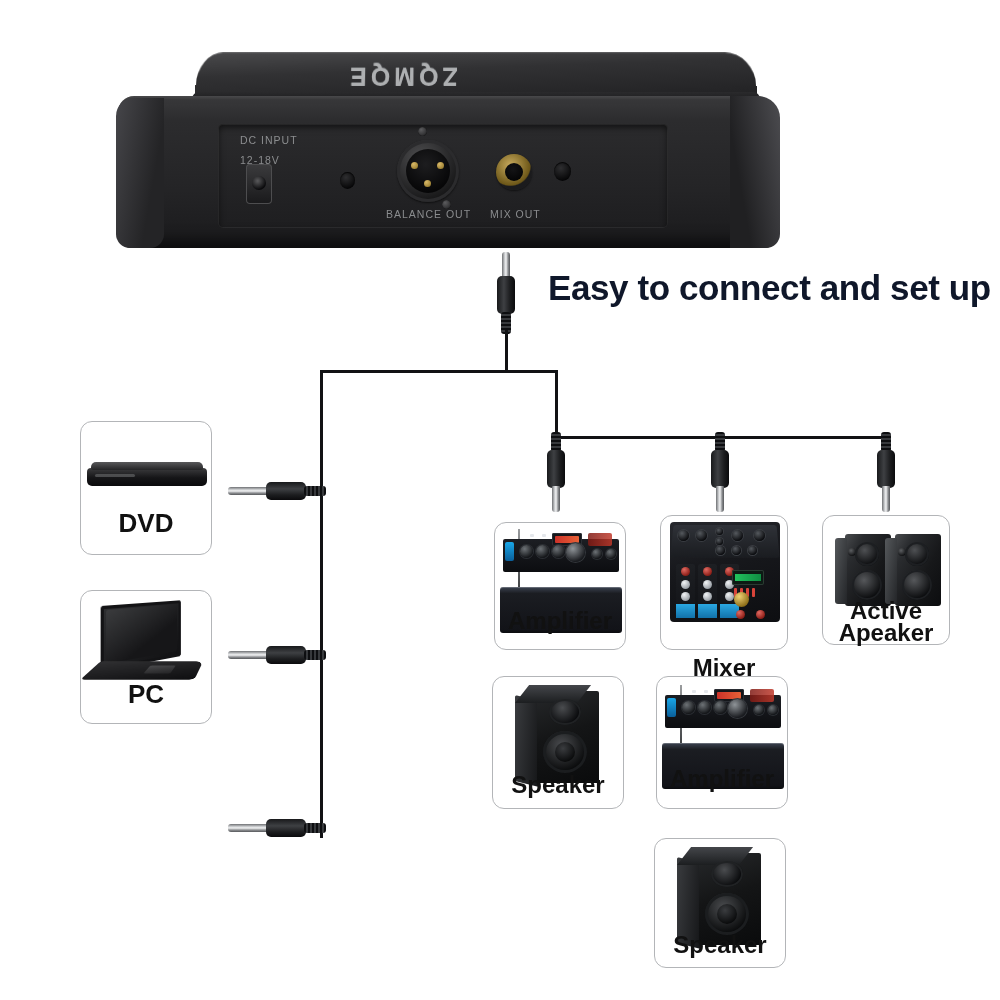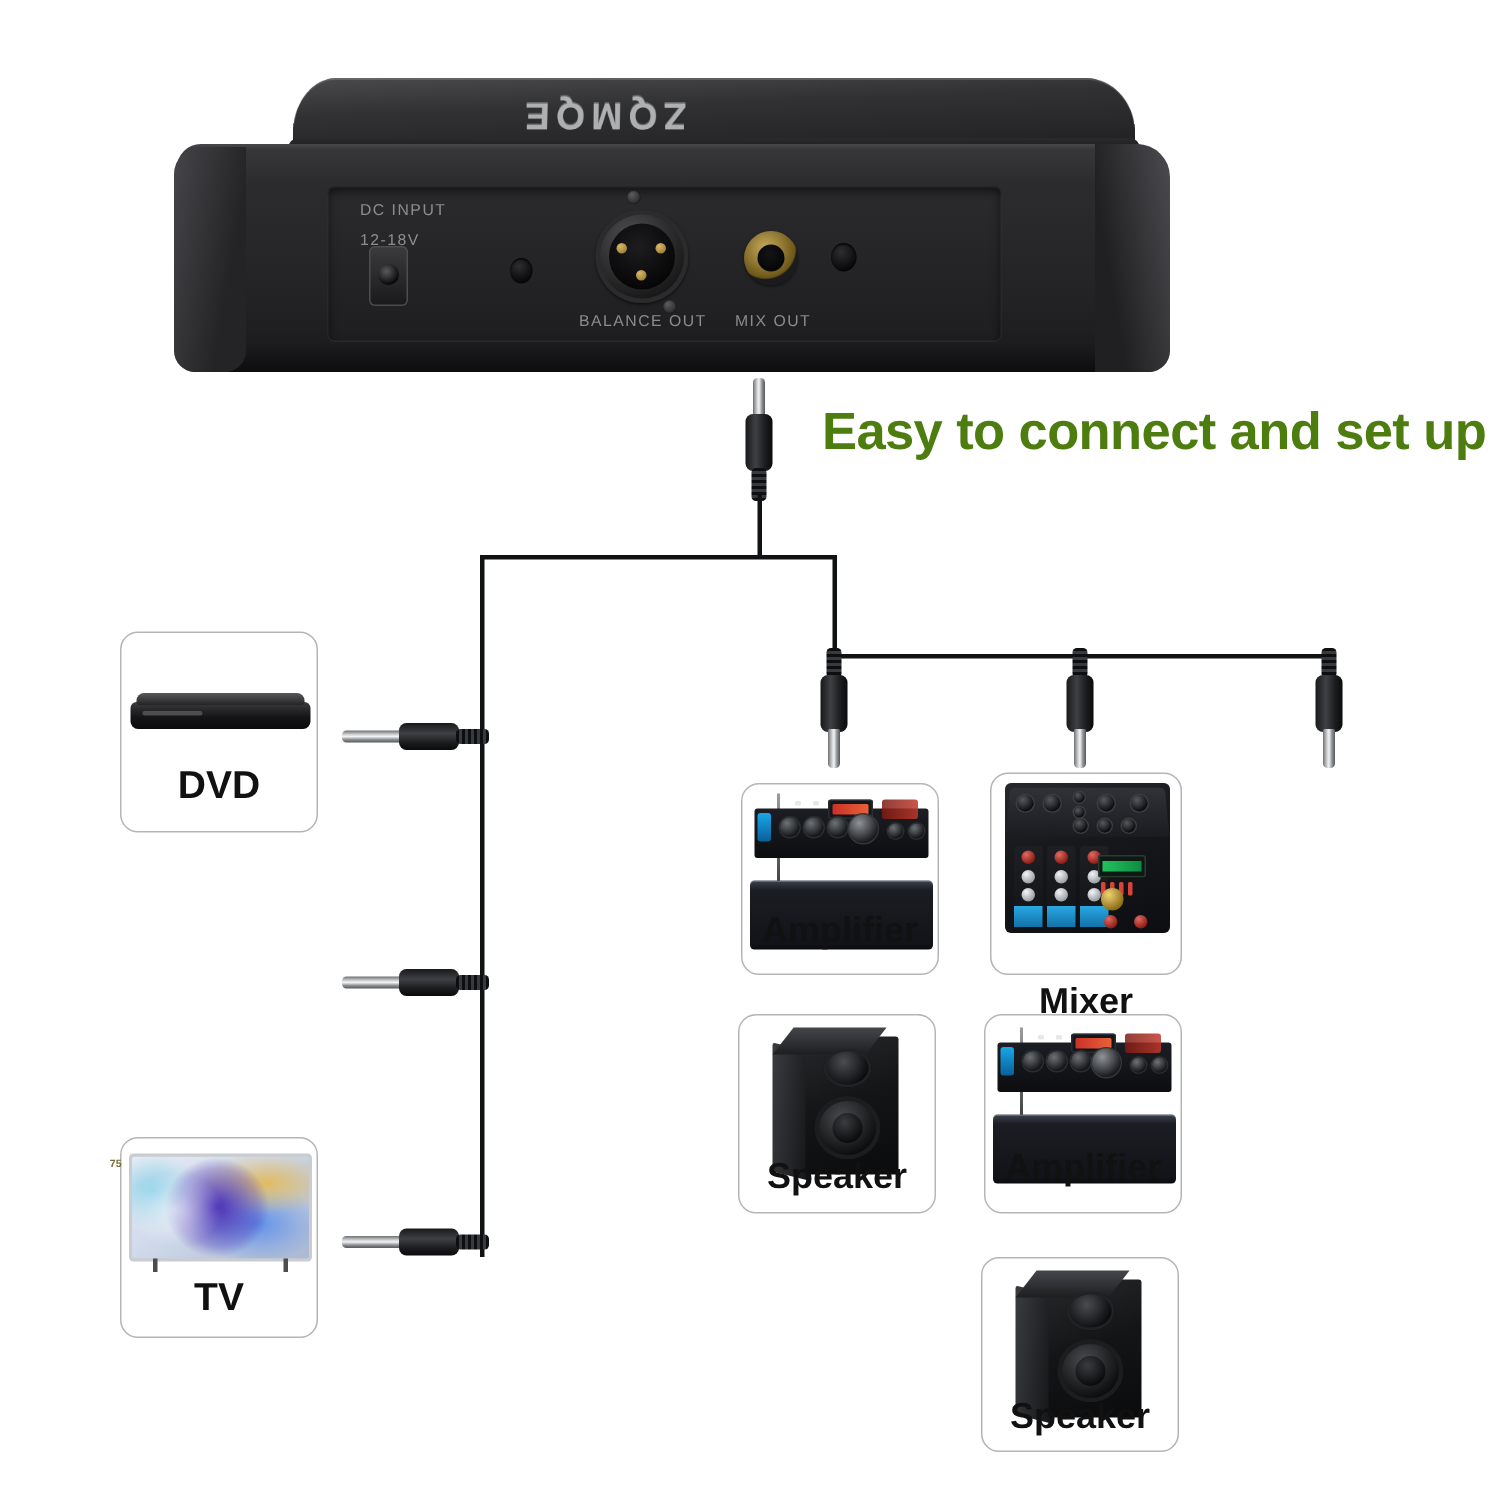--- a/index.html
+++ b/index.html
@@ -19,21 +19,21 @@
     overflow: hidden;
   }
 
   
   .headline {
     position: absolute;
     left: 548px;
     top: 268px;
     font-size: 35px;
     font-weight: bold;
-    color: #4d7c0f;
+    color: #0f172a;
     letter-spacing: -0.4px;
     white-space: nowrap;
   }
 
   
   .unit {
     position: absolute;
     left: 118px;
     top: 52px;
     width: 660px;
@@ -738,31 +738,29 @@
   </div>
 
   <div class="devbox" style="left:80px; top:421px; width:132px; height:134px;">
     <div class="art" style="left:6px; top:38px;">
       <div class="dvd-body"></div>
       <div class="dvd-top"></div>
     </div>
     <div class="devlabel" style="top:88px; font-size:26px;">DVD</div>
   </div>
 
-
-  <div class="devbox" style="left:80px; top:758px; width:132px; height:134px;">
-    <div class="art" style="left:5px; top:10px;">
-      <div class="tv-frame"></div>
-      <div class="tv-screen"></div>
-      <span class="tv-badge">75</span>
-      <div class="tv-leg" style="left:16px;"></div>
-      <div class="tv-leg" style="left:103px;"></div>
-    </div>
-    <div class="devlabel" style="top:92px; font-size:26px;">TV</div>
-  </div>
+  <div class="devbox" style="left:80px; top:590px; width:132px; height:134px;">
+    <div class="art" style="left:8px; top:12px;">
+      <div class="lap-screen"></div>
+      <div class="lap-base"></div>
+      <div class="lap-pad"></div>
+    </div>
+    <div class="devlabel" style="top:90px; font-size:26px;">PC</div>
+  </div>
+
 
   <div class="devbox" style="left:494px; top:522px; width:132px; height:128px;">
     <div class="art" style="left:5px; top:6px;">
       <div class="amp-ant"></div>
       <div class="amp-body"></div>
       <div class="amp-face"></div>
       <div class="amp-led" style="left:30px;"></div>
       <div class="amp-led" style="left:42px;"></div>
       <div class="amp-led" style="left:54px;"></div>
       <div class="amp-blue"></div>
@@ -811,20 +809,38 @@
       <div class="mx-meter" style="left:70px; top:66px;"></div>
       <div class="mx-meter" style="left:76px; top:66px;"></div>
       <div class="mx-meter" style="left:82px; top:66px;"></div>
       <div class="mx-gold"></div>
       <div class="mx-knob-r" style="left:86px; top:88px;"></div>
       <div class="mx-knob-r" style="left:66px; top:88px;"></div>
     </div>
     <div class="devlabel" style="top:92px; font-size:24px;margin-top:48px;">Mixer</div>
   </div>
 
+  <div class="devbox" style="left:822px; top:515px; width:128px; height:130px;">
+    <div class="art" style="left:22px; top:12px;">
+      <div class="asp" style="left:0; top:6px;">
+        <div class="asp-side"></div>
+        <div class="asp-tw"></div>
+        <div class="asp-d1"></div>
+        <div class="asp-d2"></div>
+      </div>
+      <div class="asp" style="left:50px; top:6px;">
+        <div class="asp-side"></div>
+        <div class="asp-tw"></div>
+        <div class="asp-d1"></div>
+        <div class="asp-d2"></div>
+      </div>
+    </div>
+    <div class="devlabel" style="top:83px; font-size:24px;">Active</div>
+    <div class="devlabel" style="top:105px; font-size:24px;">Apeaker</div>
+  </div>
 
   <div class="devbox" style="left:492px; top:676px; width:132px; height:133px;">
     <div class="art" style="left:22px; top:8px;">
       <div class="spk-side"></div>
       <div class="spk-front"></div>
       <div class="spk-top"></div>
       <div class="spk-tw"></div>
       <div class="spk-wf"></div>
     </div>
     <div class="devlabel" style="top:96px; font-size:24px;">Speaker</div>

